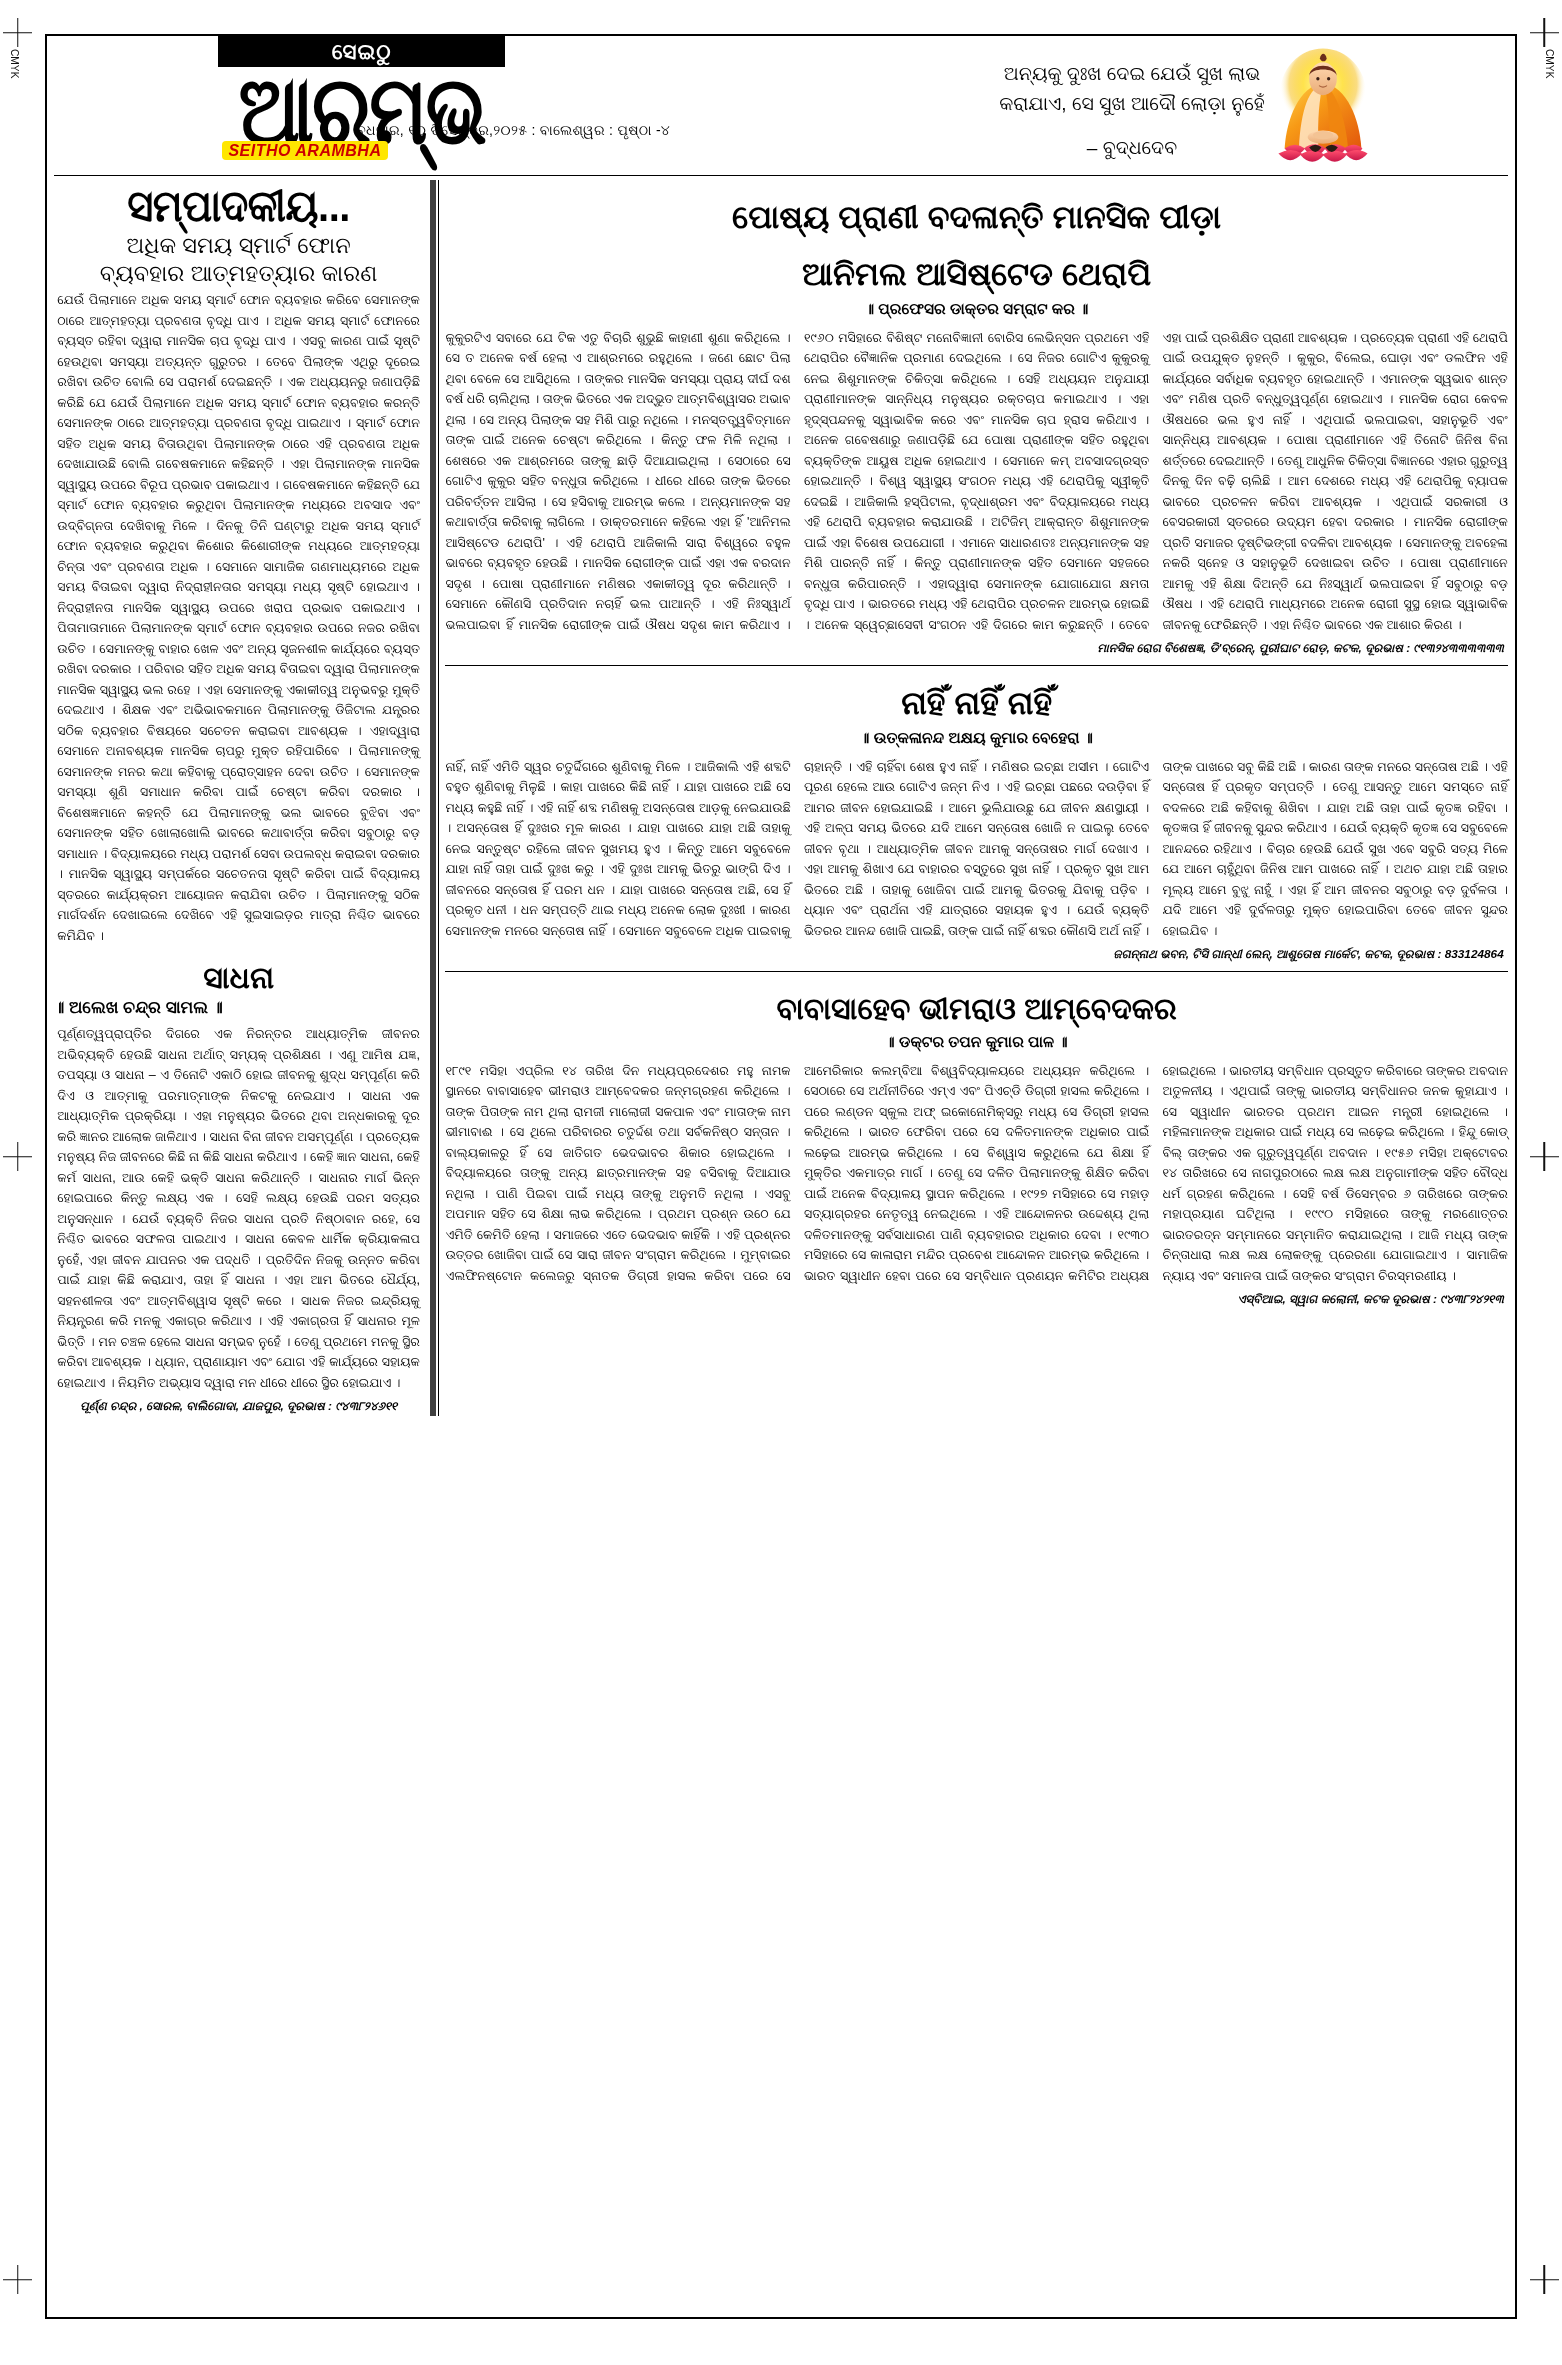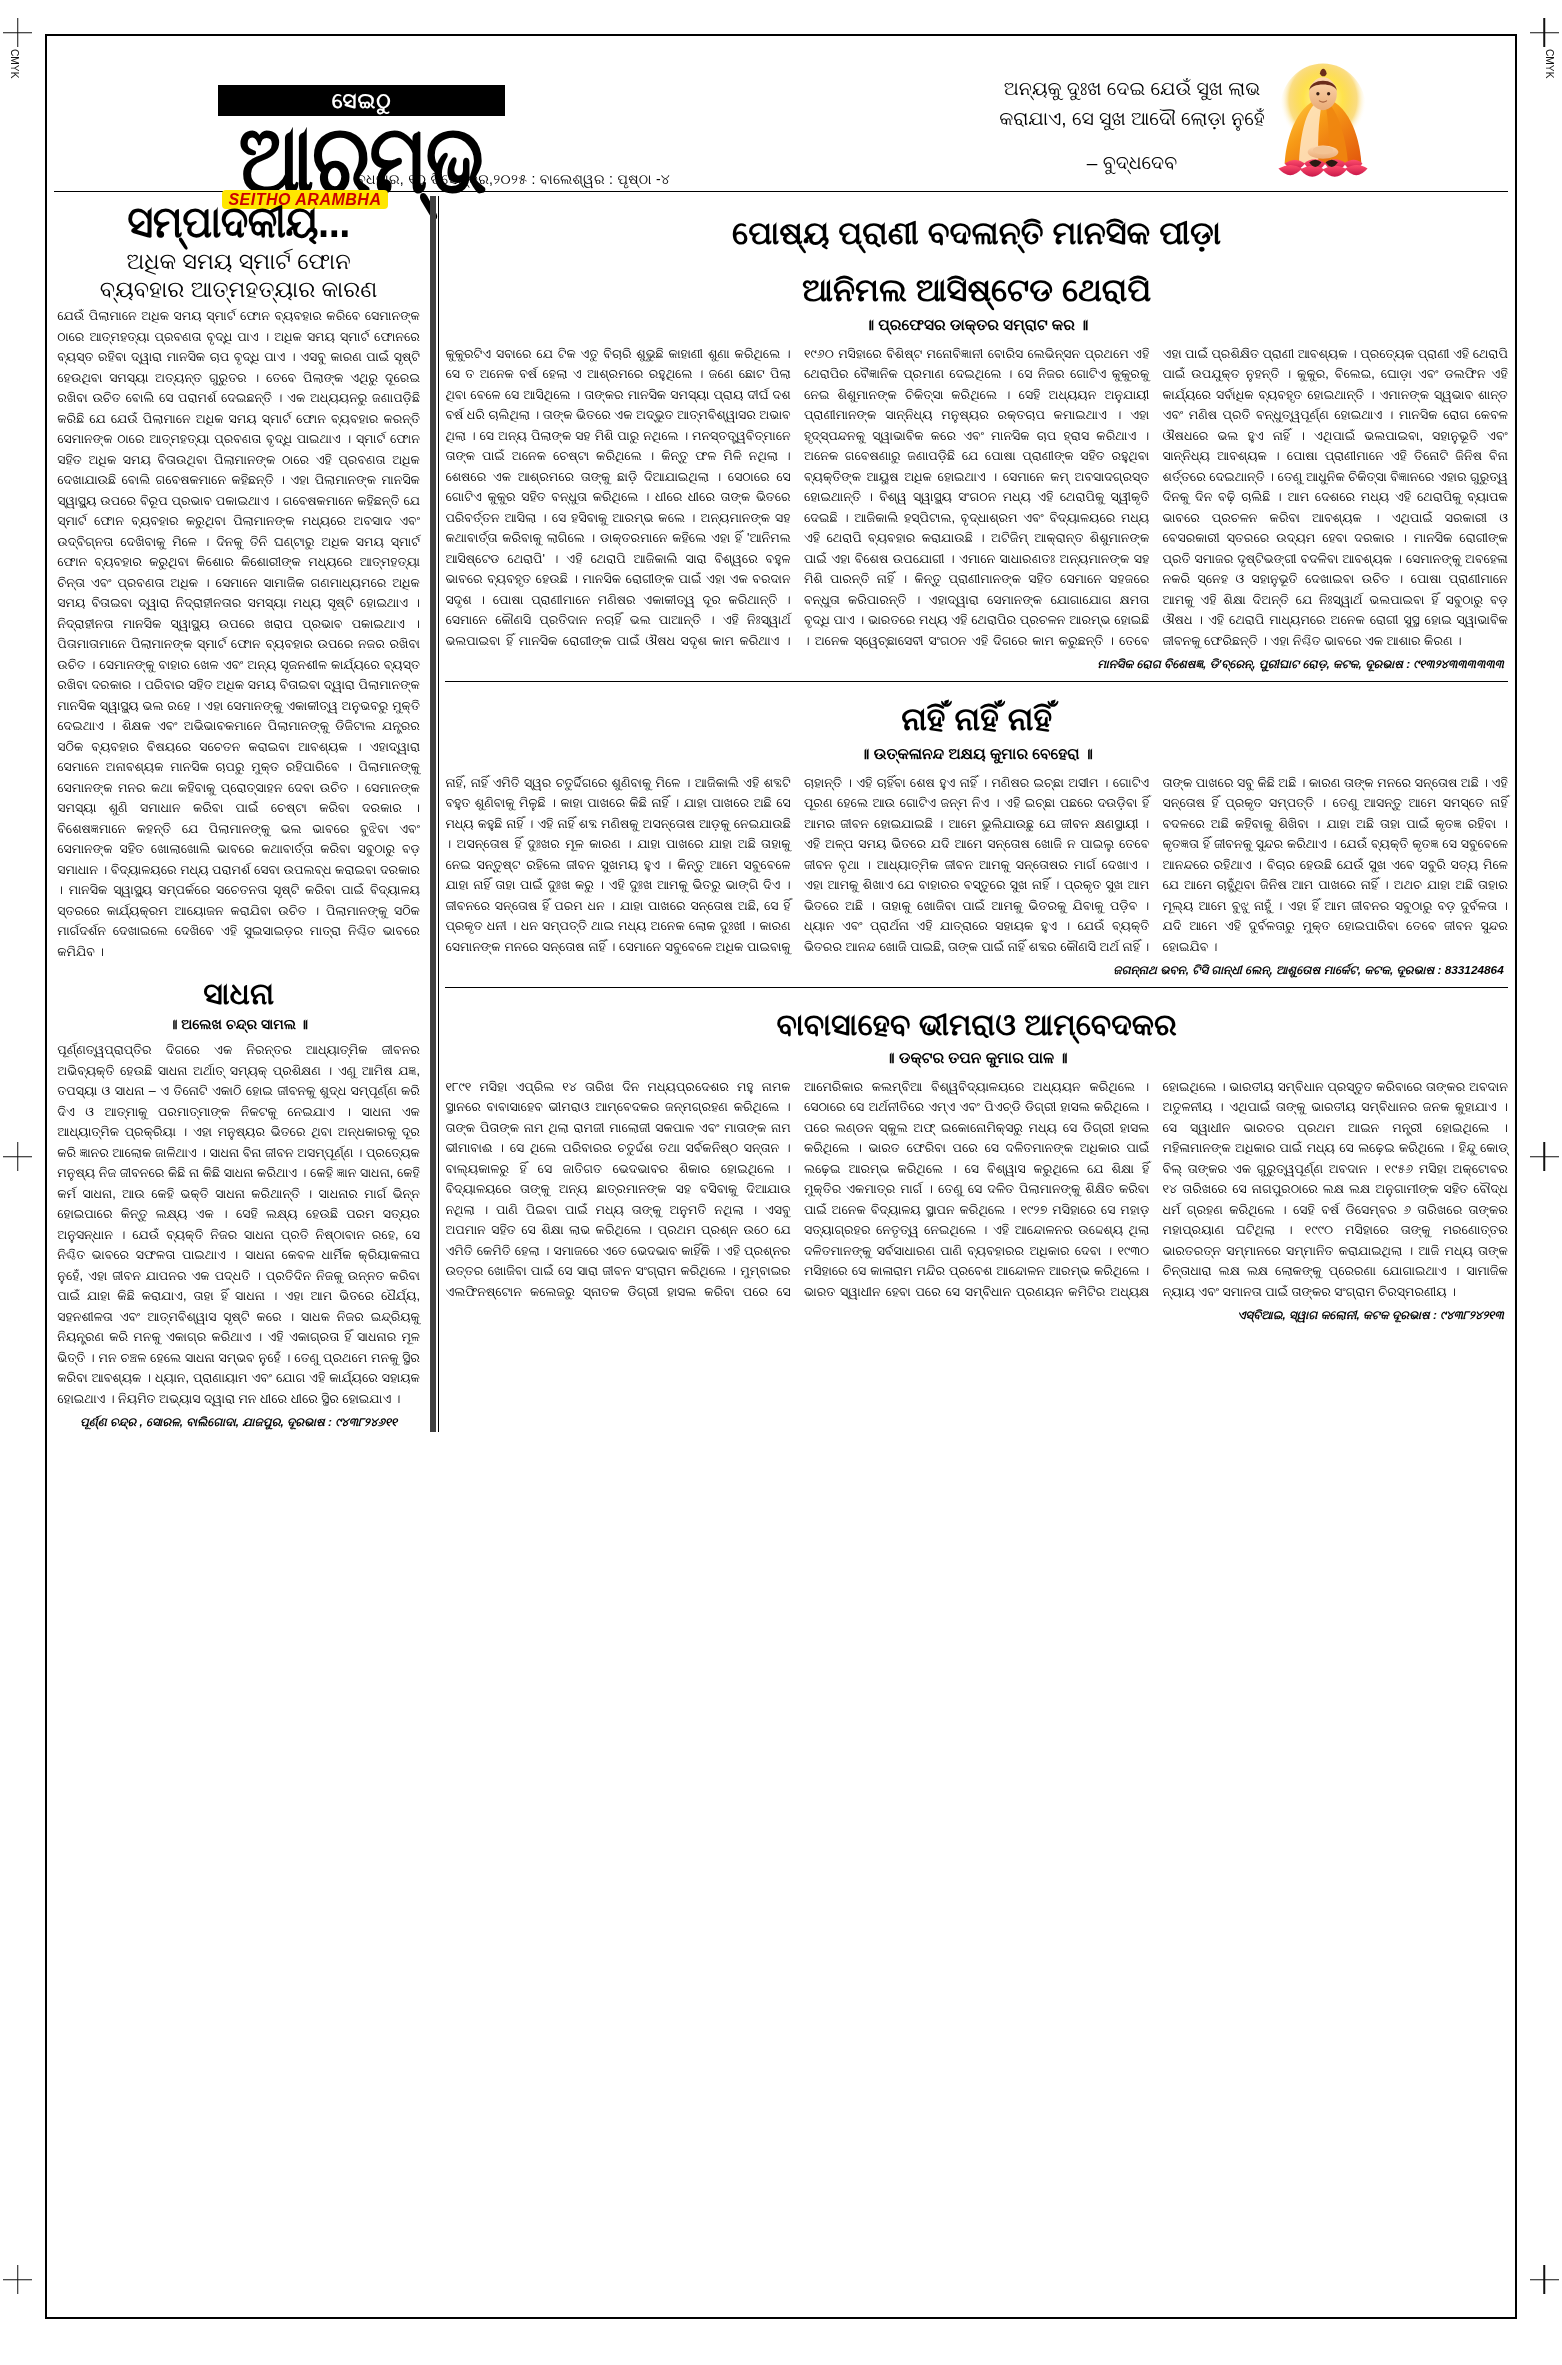--- a/index.html
+++ b/index.html
@@ -41,23 +41,23 @@
     left:45px; right:45px; top:34px; bottom:47px;
     border:2px solid #000;
     box-sizing:border-box;
     background:#fff;
   }
   .inner{position:absolute;inset:0;padding:0 7.2px;box-sizing:border-box;}
 
   
   .masthead{
     position:relative;
-    height:154px;
+    height:138px;
     display:flex;
-    align-items:flex-end;
+    align-items:flex-start;
   }
   .mast-left{width:56%;position:relative;}
   .logo-wrap{position:relative;margin-left:164px;width:287px;}
   .logo-band{
     background:#000;color:#fff;
     text-align:center;
     font-family:"Liberation Sans",sans-serif;
     font-weight:bold;font-size:21.5px;line-height:28px;
     letter-spacing:1px;
     padding:2px 0 1px;
@@ -185,23 +185,23 @@
 
   .sec-head{
     text-align:center;
     font-family:"Liberation Sans",sans-serif;
     font-weight:bold;
     font-size:30px;
     line-height:36px;
     margin:13.3px 0 1px;
   }
   .sec-byline{
-    text-align:center;
-    font-family:"Liberation Sans",sans-serif;
-    font-size:14px;
+    text-align:left;
+    font-family:"Liberation Sans",sans-serif;
+    font-size:17px;
     line-height:22.5px;
     font-weight:bold;
     margin-bottom:5.1px;
   }
 
   
   .right-zone{padding-left:5.1px;}
   .art-head{
     text-align:center;
     font-family:"Liberation Sans",sans-serif;

